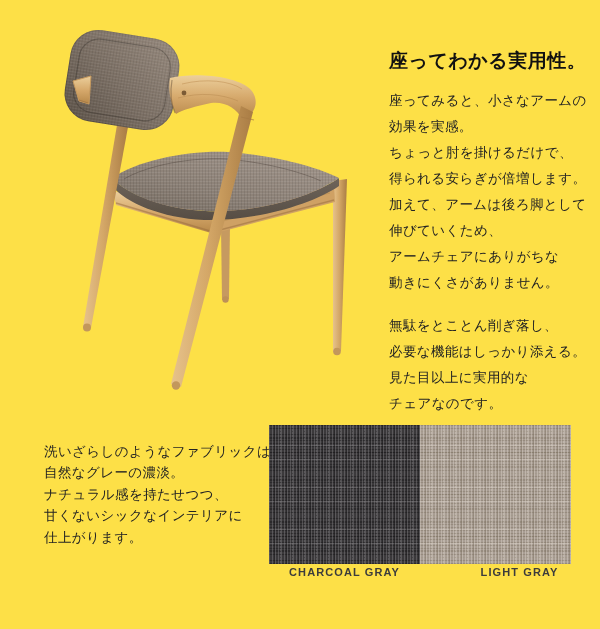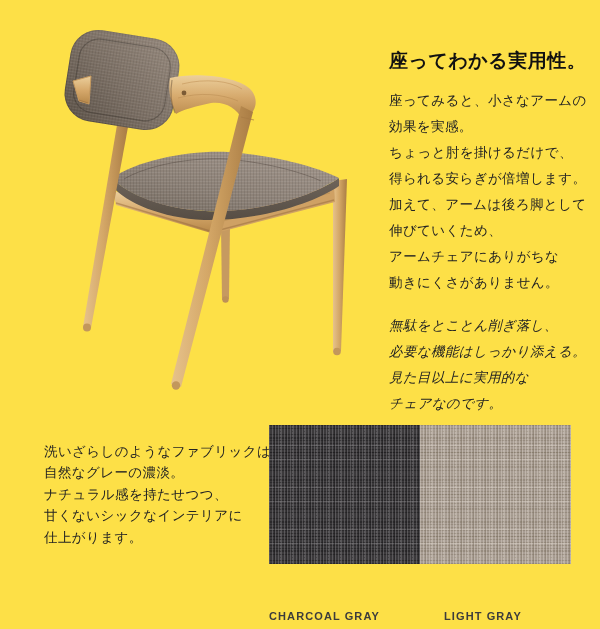--- a/index.html
+++ b/index.html
@@ -21,21 +21,21 @@
   }
   .intro-heading{
     font-size:19px;line-height:24px;font-weight:700;
     letter-spacing:0.5px;color:#111;margin:0;
   }
   .intro-para{
     margin:15px 0 0 0;
     font-size:13.5px;line-height:26px;letter-spacing:0.4px;
     white-space:pre-line;
   }
-  .intro-para.second{margin-top:17px;font-style:italic;}
+  .intro-para.second{margin-top:17px;}
 
   .fabric-note{
     position:absolute;left:44px;top:441px;width:245px;
     font-size:13.5px;line-height:21.4px;letter-spacing:0.4px;
     color:#232323;white-space:pre-line;
   }
 
   .swatch{
     position:absolute;top:425px;width:151px;height:139px;
     background-color:var(--base);
@@ -43,24 +43,24 @@
       repeating-linear-gradient(90deg, var(--tl) 0 1px, transparent 1px 3px),
       repeating-linear-gradient(0deg, var(--td) 0 1px, transparent 1px 3px),
       repeating-linear-gradient(90deg, transparent 0 5px, var(--td) 5px 6px, transparent 6px 11px, var(--tl) 11px 12px),
       repeating-linear-gradient(0deg, transparent 0 6px, var(--tl) 6px 7px, transparent 7px 13px, var(--td) 13px 14px);
   }
   .swatch.charcoal{left:269px;}
   .swatch.light{left:420px;}
 
   .swatch-label{
     position:absolute;top:566px;width:151px;
+    text-align:center;
     font-family:"Liberation Sans","DejaVu Sans",sans-serif;
     font-size:11px;font-weight:700;letter-spacing:1.1px;
     color:#3c3c3c;
-    margin-top:44px;
   }
   .swatch-label.charcoal{left:269px;}
   .swatch-label.light{left:444px;}
 </style>
 </head>
 <body>
 
 <div class="page">
 
   <svg class="chair-svg" width="600" height="629" viewBox="0 0 600 629" aria-hidden="true">

